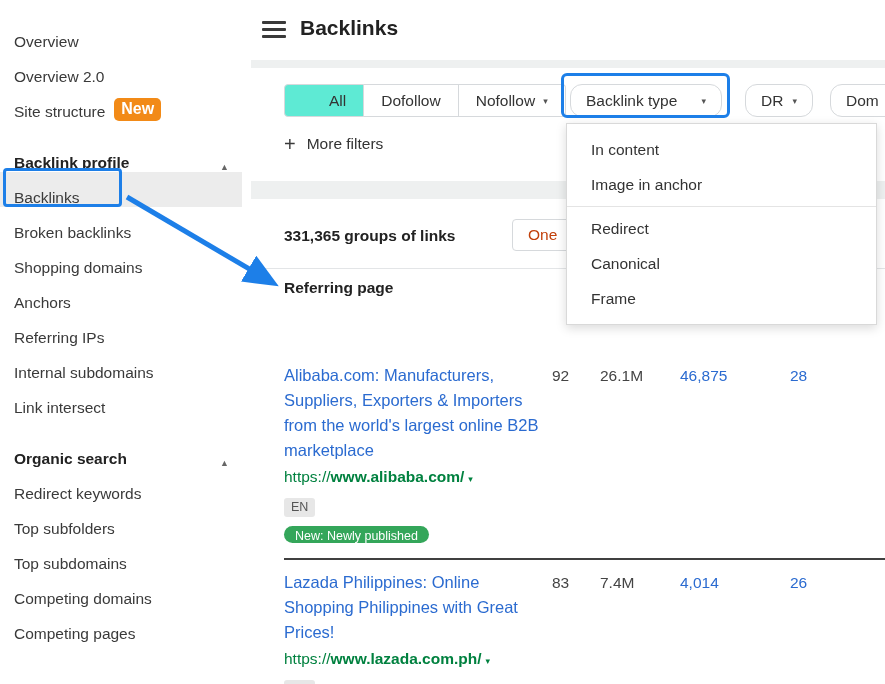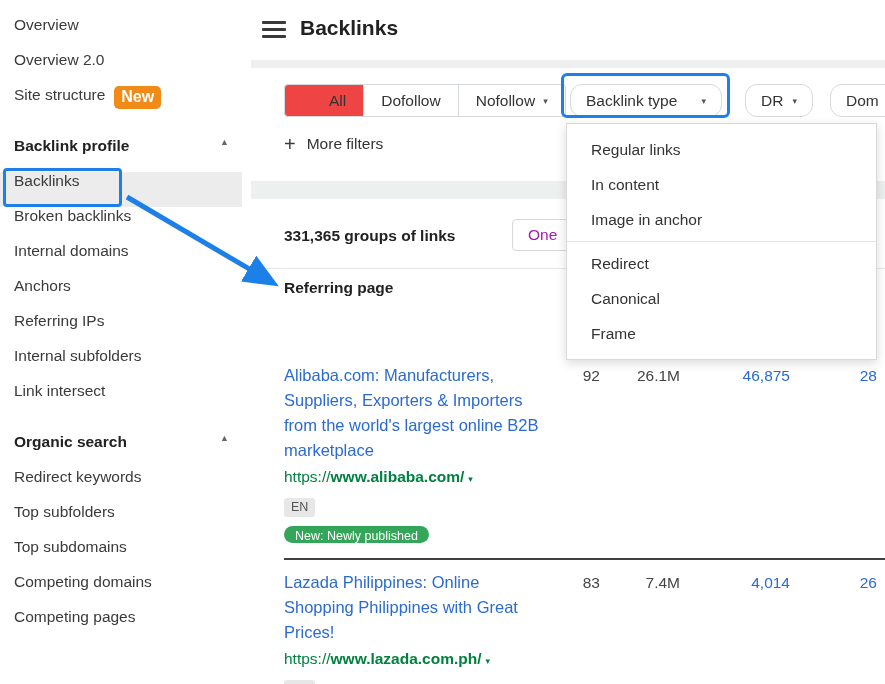--- a/index.html
+++ b/index.html
@@ -5,21 +5,21 @@
   * { margin:0; padding:0; box-sizing:border-box; }
   html,body { width:885px; height:684px; }
   body {
     position:relative; overflow:hidden; background:#ffffff;
     font-family:"Liberation Sans","DejaVu Sans",sans-serif;
     color:#333;
   }
   
   .sidebar { position:absolute; left:0; top:0; width:251px; height:684px; background:#fff; padding-top:16px; }
   .sb-item {
-    height:35px; display:flex; align-items:flex-start; padding:0 22px 0 14px;
+    height:35px; display:flex; align-items:flex-end; padding:0 22px 0 14px;
     font-size:15.5px; color:#3a3a3a; cursor:pointer; white-space:nowrap;
   }
   .sb-item.selected { background:#ececec; width:242px; }
   .sb-header { font-weight:bold; color:#222; justify-content:space-between; margin-top:16px; cursor:default; }
   .caret-up { font-size:9px; color:#666; }
   .badge-new {
     display:inline-block; margin-left:9px; background:#f28a17; color:#fff;
     font-size:16px; font-weight:bold; padding:2px 7px 3px; border-radius:5px;
   }
   
@@ -31,39 +31,39 @@
   
   .filter-card { position:absolute; left:0; top:68px; right:0; height:113px; background:#fff; }
   .segmented { position:absolute; left:33px; top:16px; display:flex; }
   .seg {
     height:33px; padding:0 17px; background:#fff; border:1px solid #d6d9dc; border-left-width:0;
     font-size:15.5px; color:#333; display:flex; align-items:center; gap:8px; cursor:pointer;
     font-family:inherit;
   }
   .seg:first-child { border-left-width:1px; border-radius:4px 0 0 4px; }
   .seg:last-child { border-radius:0 4px 4px 0; }
-  .seg.on { background:#ef4444; border-color:#d6d9dc;padding-left:44px; }
+  .seg.on { background:#5eead4; border-color:#d6d9dc;padding-left:44px; }
   .filter-btn {
     position:absolute; height:33px; padding:0 15px; background:#fff; border:1px solid #d6d9dc;
     border-radius:12px; font-size:15.5px; color:#333; display:flex; align-items:center; gap:9px;
     cursor:pointer; font-family:inherit;
   }
   .btn-backlink-type { left:319px; top:16px; width:152px; justify-content:space-between; }
   .btn-dr { left:494px; top:16px; }
   .btn-dom { left:579px; top:16px; width:90px; }
   .cd { font-size:9px; color:#555; }
   .more-filters { position:absolute; left:33px; top:66px; display:flex; align-items:center; gap:11px; cursor:pointer; }
   .plus-icon { font-size:20px; color:#3a3a3a; line-height:1; }
   .more-filters-label { font-size:15.5px; color:#333; }
   
   .results-card { position:absolute; left:0; top:199px; right:0; bottom:0; background:#fff; }
   .count-text { position:absolute; left:33px; top:28px; font-size:15.5px; font-weight:bold; color:#222; }
   .one-btn {
     position:absolute; left:261px; top:20px; height:32px; width:92px; background:#fff;
-    border:1px solid #d6d9dc; border-radius:4px; font-size:15.5px; color:#a21caf;
+    border:1px solid #d6d9dc; border-radius:4px; font-size:15.5px; color:#c2410c;
     text-align:left; padding-left:15px; cursor:pointer; font-family:inherit;
   }
   .hdr-divider { position:absolute; left:0; right:0; top:69px; border-top:1px solid #e3e5e7; }
   .table-header { position:absolute; left:33px; top:80px; font-size:15.5px; font-weight:bold; color:#222; }
   .rows { position:absolute; left:33px; top:138px; right:0; }
   .t-row { display:flex; padding:26px 0 14px; }
   .t-row.first { border-bottom:2px solid #404040; }
   .t-row.second { padding-top:10px; }
   .row-main { width:268px; }
   .row-title { font-size:16.5px; line-height:25px; color:#2b6bd0; cursor:pointer; }
@@ -71,21 +71,21 @@
   .row-url b { font-weight:bold; }
   .row-url .cd { color:#00813f; margin-left:4px; }
   .lang-badge {
     display:inline-block; margin-top:12px; background:#e7e7e7; color:#555;
     font-size:12.5px; padding:2px 7px 3px; border-radius:3px;
   }
   .green-pill {
     display:inline-block; margin-top:9px; background:#34a65a; color:#fff;
     font-size:12.5px; padding:3px 11px 0; border-radius:11px;
   }
-  .num-cell { font-size:15.5px; text-align:right; padding-top:4px; color:#444; }
+  .num-cell { font-size:15.5px; padding-top:4px; color:#444; }
   .num-cell.c1 { width:48px; }
   .num-cell.c2 { width:80px; }
   .num-cell.c3 { width:110px; }
   .num-cell.c4 { width:87px; }
   .num-cell.blue { color:#2b6bd0; cursor:pointer; }
   
   .dropdown {
     position:absolute; left:566px; top:123px; width:311px; background:#fff;
     border:1px solid #d9d9d9; box-shadow:0 3px 10px rgba(0,0,0,.15); z-index:10; padding:8px 0;
   }
@@ -115,30 +115,30 @@
     <span>Backlink profile</span>
     <span class="caret-up">▲</span>
   </div>
   <div class="sb-item selected">
       <span>Backlinks</span>
     </div>
   <div class="sb-item">
       <span>Broken backlinks</span>
     </div>
   <div class="sb-item">
-      <span>Internal domains</span>
+      <span>Shopping domains</span>
     </div>
   <div class="sb-item">
       <span>Anchors</span>
     </div>
   <div class="sb-item">
       <span>Referring IPs</span>
     </div>
   <div class="sb-item">
-      <span>Internal subfolders</span>
+      <span>Internal subdomains</span>
     </div>
   <div class="sb-item">
       <span>Link intersect</span>
     </div>
   <div class="sb-item sb-header">
     <span>Organic search</span>
     <span class="caret-up">▲</span>
   </div>
   <div class="sb-item">
       <span>Redirect keywords</span>
@@ -228,21 +228,20 @@
         <div class="num-cell c1">83</div>
         <div class="num-cell c2">7.4M</div>
         <div class="num-cell c3 blue">4,014</div>
         <div class="num-cell c4 blue">26</div>
       </div>
     </div>
   </div>
 </div>
 
 <div class="dropdown">
-  <div class="dd-item">Regular links</div>
   <div class="dd-item">In content</div>
   <div class="dd-item">Image in anchor</div>
   <div class="dd-divider"></div>
   <div class="dd-item">Redirect</div>
   <div class="dd-item">Canonical</div>
   <div class="dd-item">Frame</div>
 </div>
 
 <div class="anno-rect anno-backlinks"></div>
 <div class="anno-rect anno-backlink-type"></div>

